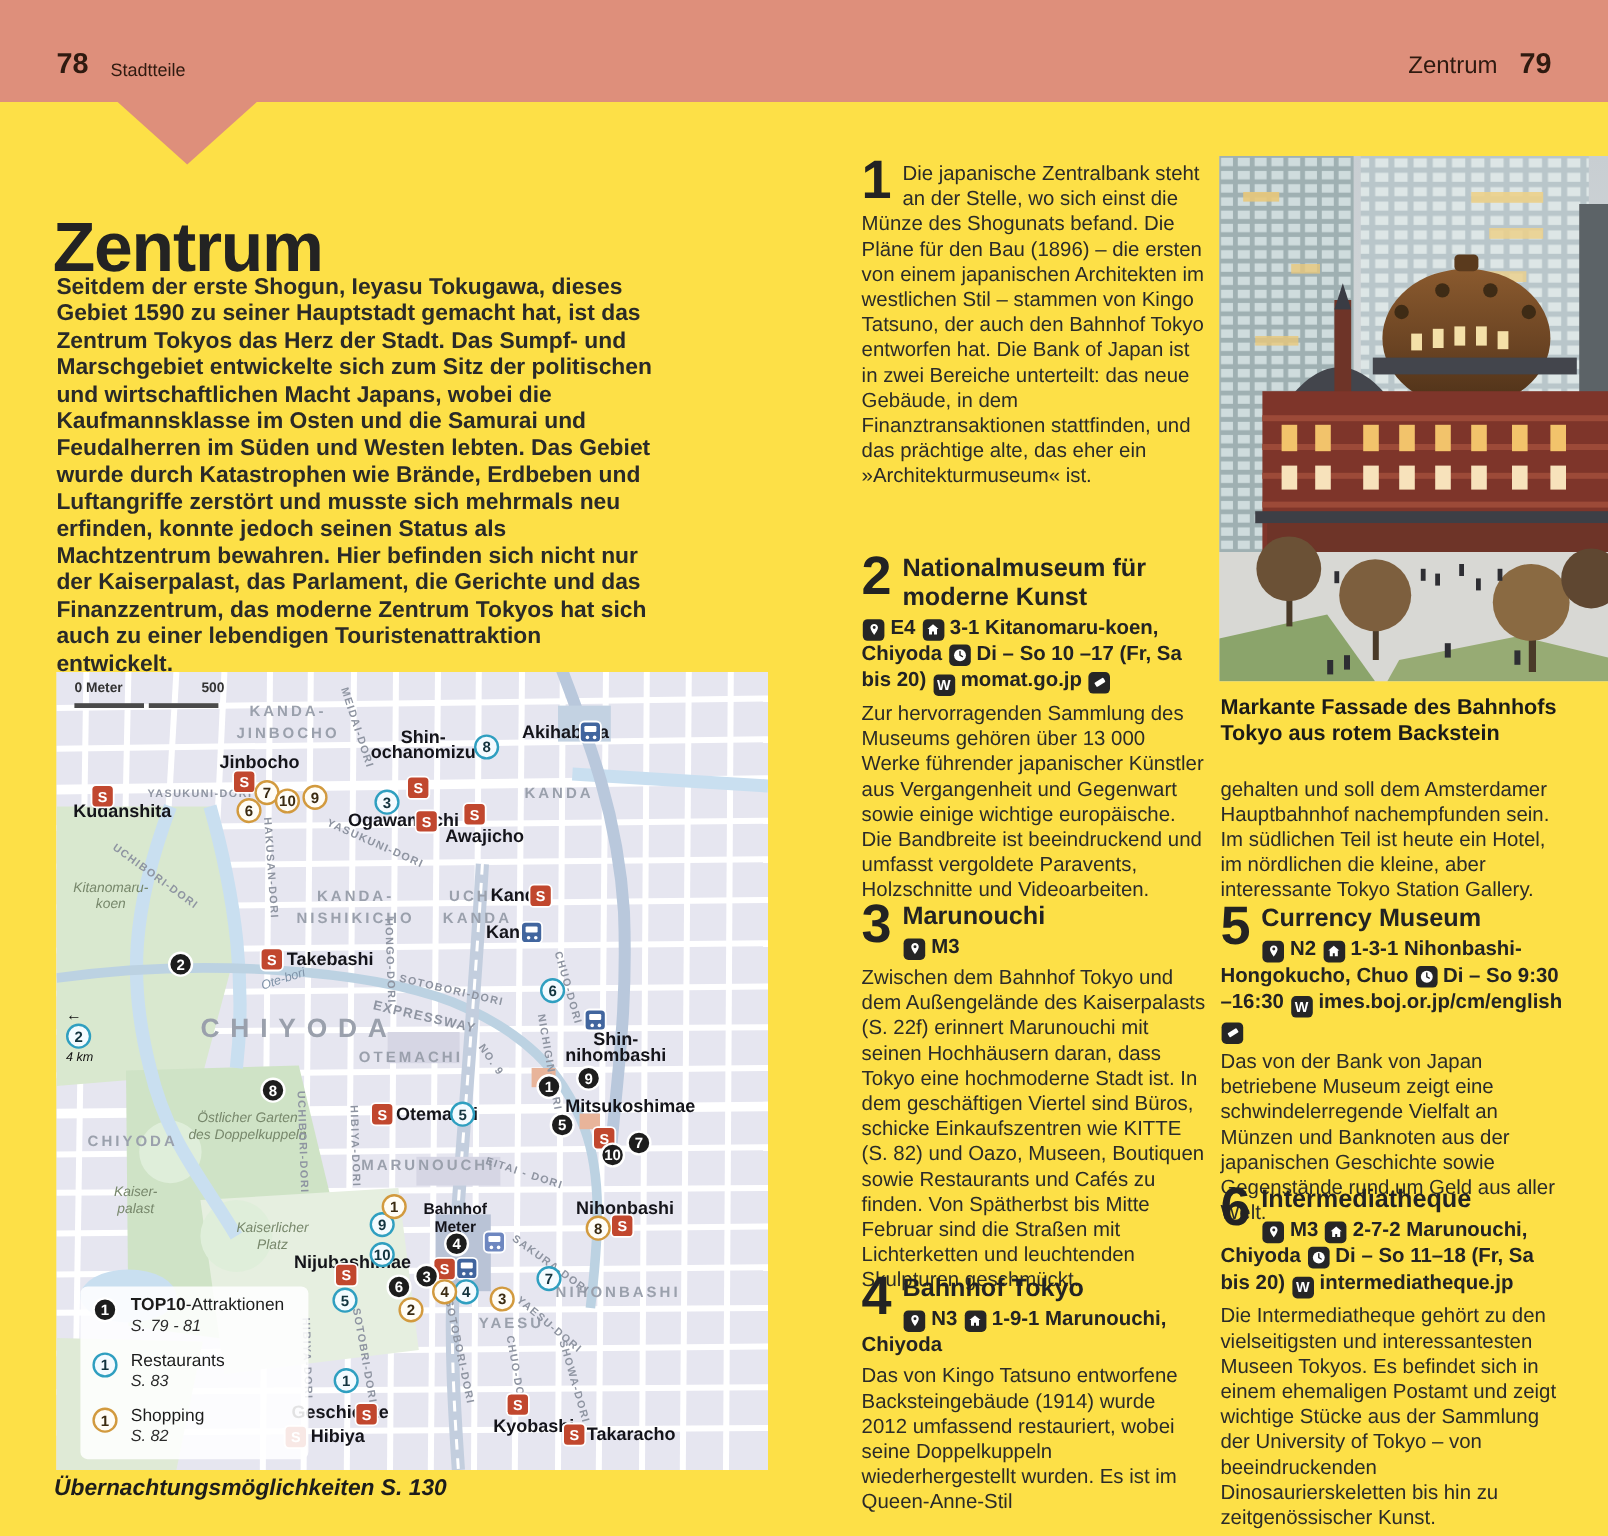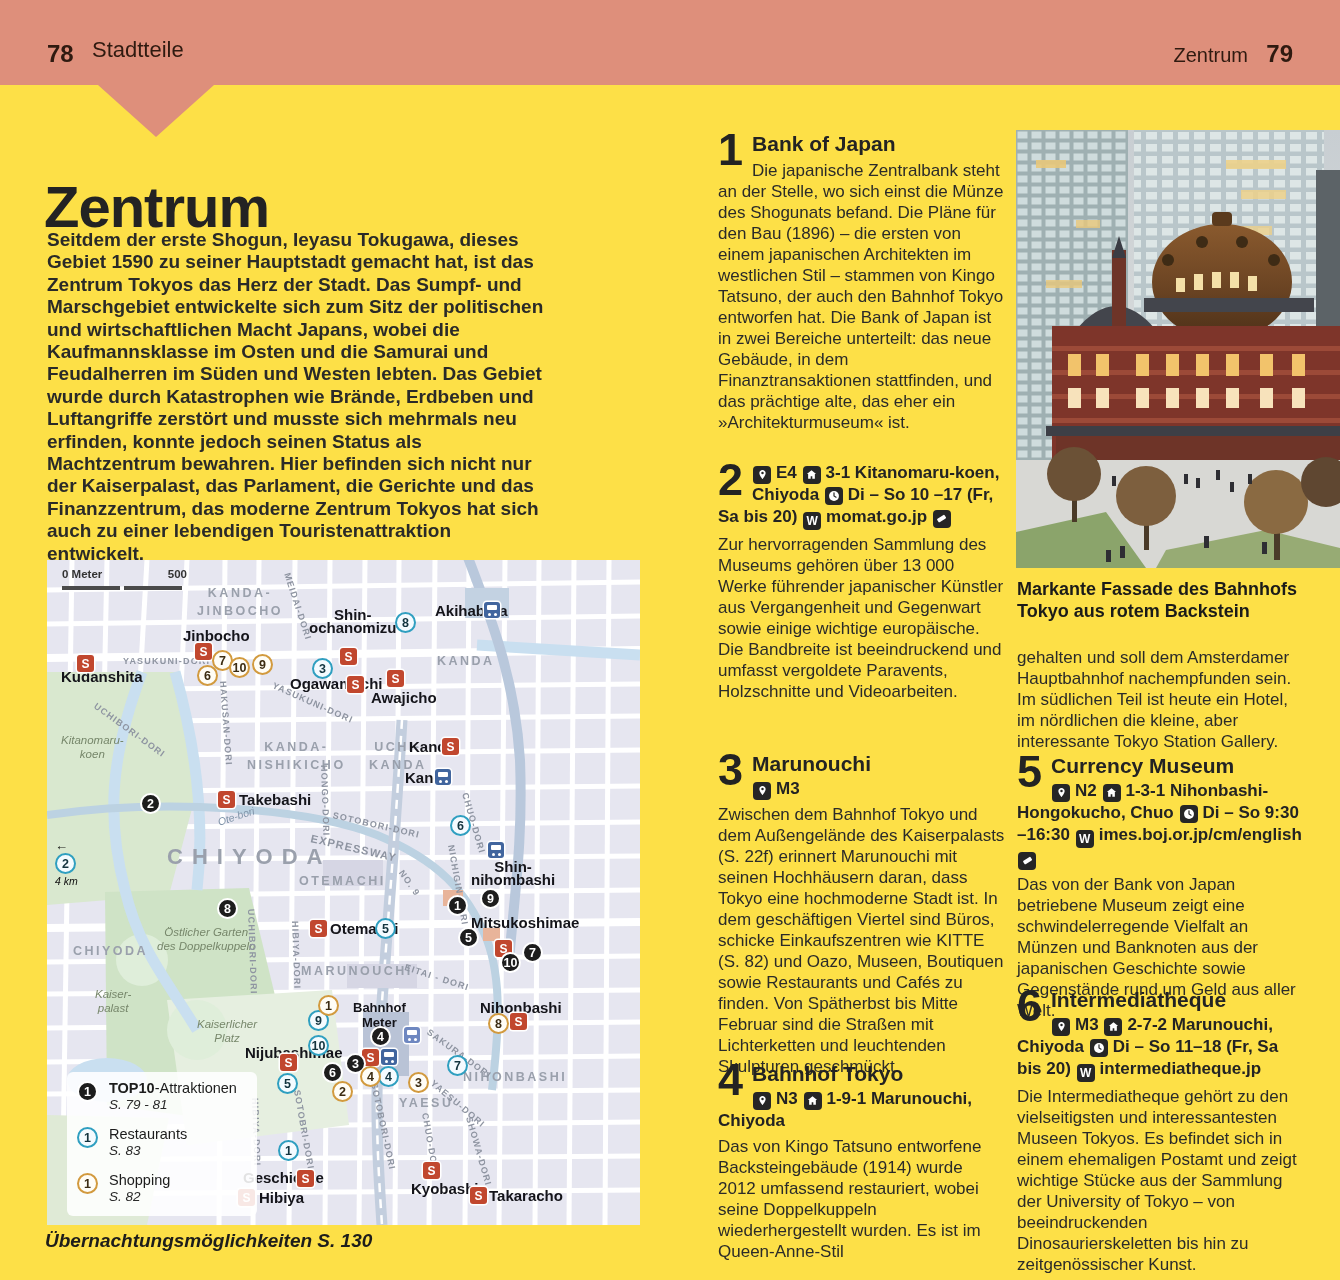--- a/index.html
+++ b/index.html
@@ -2,21 +2,21 @@
 <html><head>
 <meta charset="utf-8">
 <style>
   html,body{margin:0;padding:0;background:#ffffff;}
   .page{position:relative;width:1340px;height:1280px;background:#fde047;overflow:hidden;
         font-family:"Liberation Sans","DejaVu Sans",sans-serif;color:#1d1d1b;}
 
   
   .header{position:absolute;left:0;top:0;width:1340px;height:85px;background:#DE8F7B;}
   .header .hl{position:absolute;left:47px;top:40px;font-size:24px;font-weight:bold;color:#2f1a10;}
-  .header .hl2{position:absolute;left:92px;top:37px;font-size:22px;color:#2f1a10;}
+  .header .hl2{position:absolute;left:92px;top:50px;font-size:15px;color:#2f1a10;}
   .header .hr2{position:absolute;right:92px;top:44px;font-size:20px;color:#2f1a10;}
   .header .hr{position:absolute;right:47px;top:40px;font-size:24px;font-weight:bold;color:#2f1a10;}
   .htri{position:absolute;left:98px;top:85px;width:0;height:0;
         border-left:58px solid transparent;border-right:58px solid transparent;border-top:52px solid #DE8F7B;}
 
   
   .title{position:absolute;left:44px;top:134px;font-size:58px;font-weight:bold;letter-spacing:-1px;color:#232323;}
   .intro{position:absolute;left:47px;top:210px;width:502px;font-size:19px;line-height:22.4px;
          font-weight:bold;color:#2a2a28;}
 
@@ -314,26 +314,26 @@
         <div class="ltxt">Shopping</div>
         <div class="lpg">S. 82</div>
       </div>
     </div>
   </div>
 
   <div class="footer">Übernachtungsmöglichkeiten S. 130</div>
 
   <section class="entry col-mid" style="top:130px">
     <div class="enum">1</div>
-    <h3 class="etitle">Bank of Japan</h3>
     <p class="ebody">Die japanische Zentralbank steht an der Stelle, wo sich einst die Münze des Shogunats befand. Die Pläne für den Bau (1896) – die ersten von einem japanischen Architekten im westlichen Stil – stammen von Kingo Tatsuno, der auch den Bahnhof Tokyo entworfen hat. Die Bank of Japan ist in zwei Bereiche unterteilt: das neue Gebäude, in dem Finanztransaktionen stattfinden, und das prächtige alte, das eher ein »Architekturmuseum« ist.</p>
   </section>
 
   <section class="entry col-mid" style="top:460px">
     <div class="enum">2</div>
+    <h3 class="etitle">Nationalmuseum für moderne Kunst</h3>
     <div class="einfo">
       <span class="ic">
           <svg viewBox="0 0 24 24" width="13" height="13">
             <path fill="#fff" d="M12 3.5c-3.2 0-5.8 2.5-5.8 5.7 0 4.2 5.8 11.3 5.8 11.3s5.8-7.1 5.8-11.3c0-3.2-2.6-5.7-5.8-5.7zm0 7.9a2.3 2.3 0 1 1 0-4.6 2.3 2.3 0 0 1 0 4.6z"></path>
           </svg>
         </span><span>E4</span>
       <span class="ic">
           <svg viewBox="0 0 24 24" width="13" height="13">
             <path fill="#fff" d="M12 4l8.5 7.2h-2.3V20h-4.7v-4.6h-3V20H5.8v-8.8H3.5z"></path>
           </svg>

